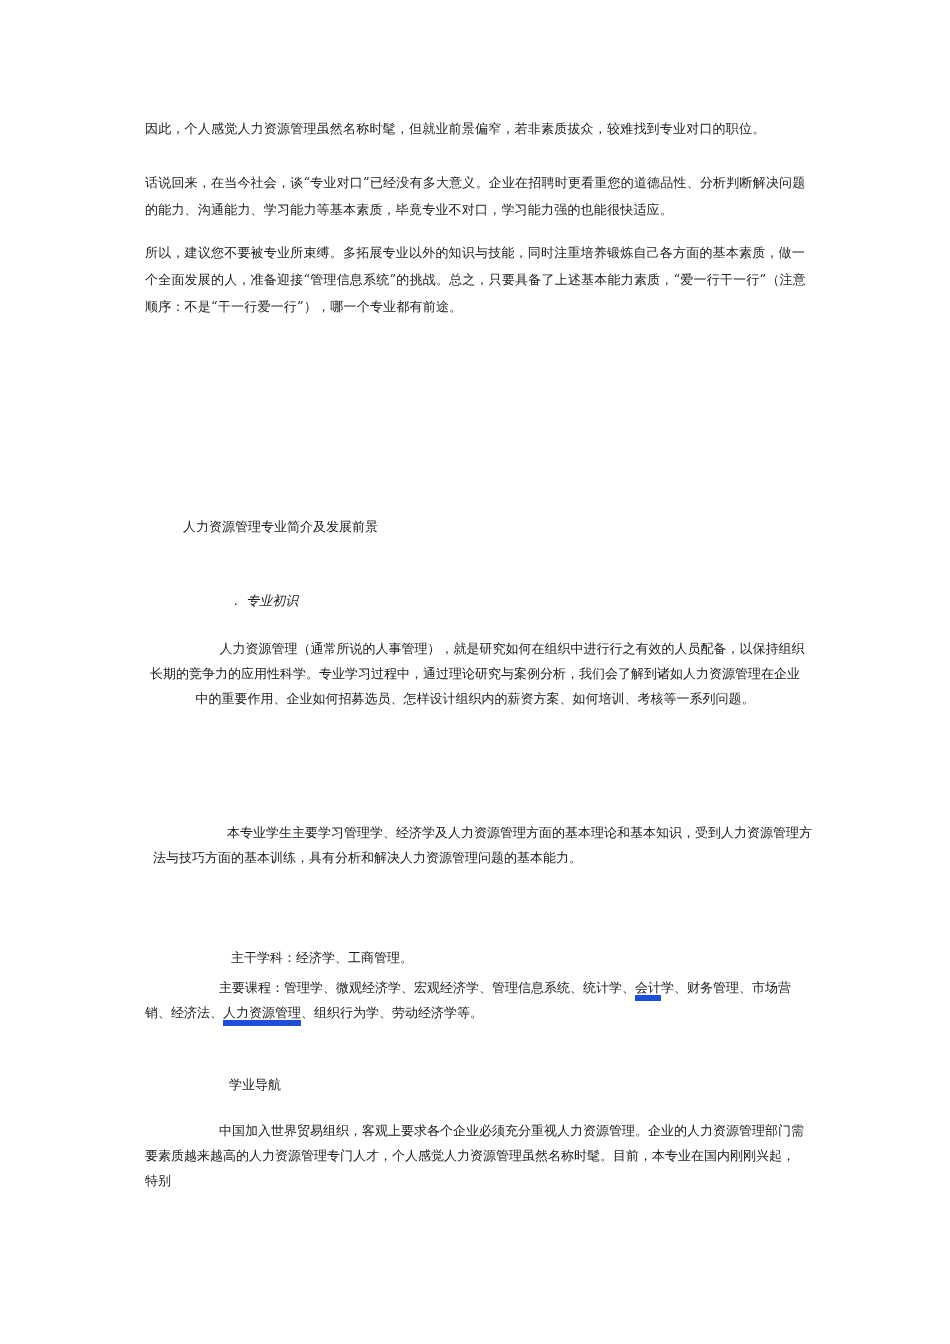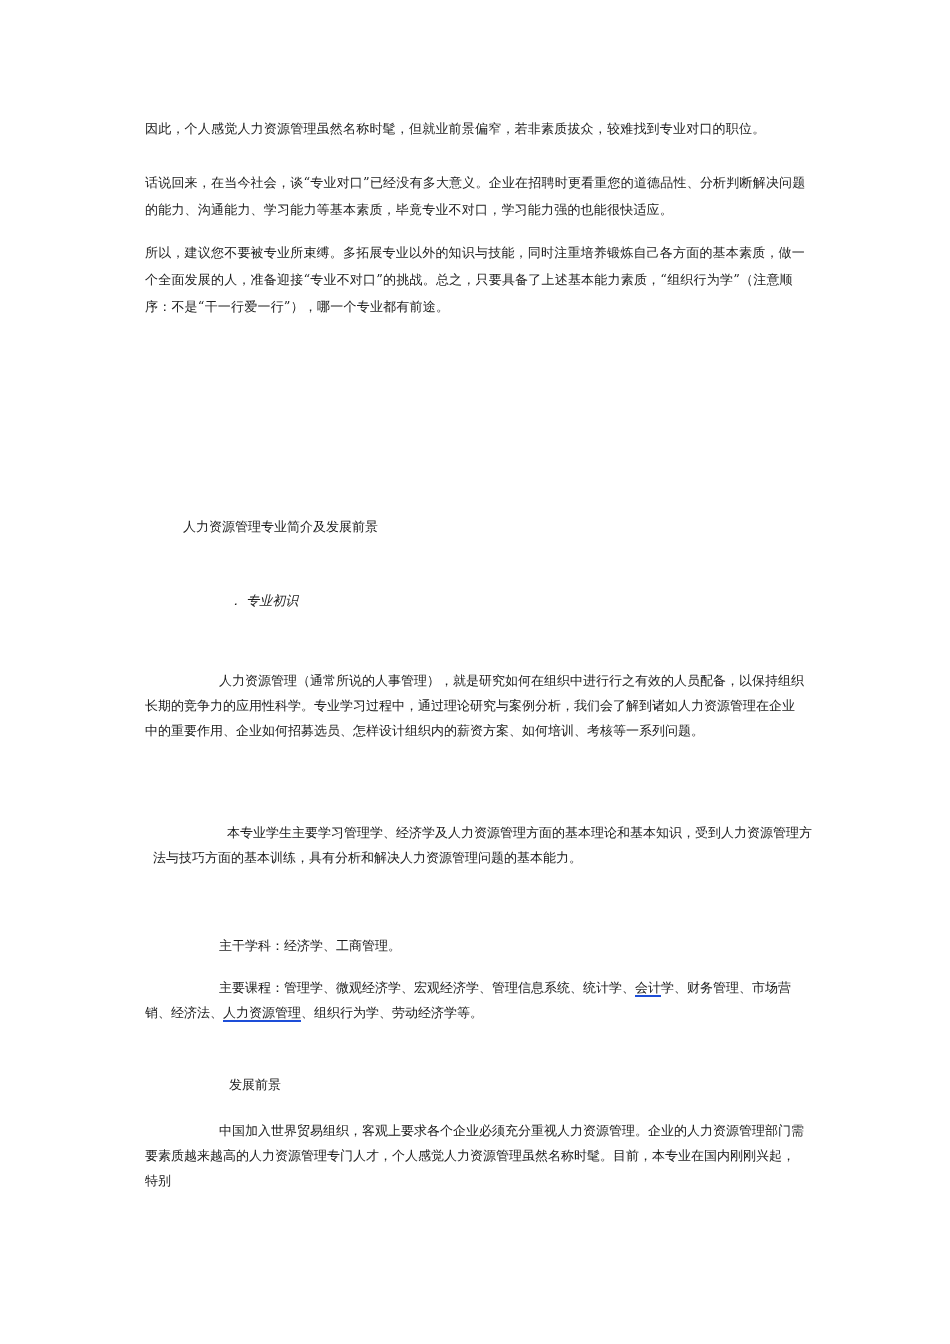--- a/index.html
+++ b/index.html
@@ -36,45 +36,45 @@
       font-size: 13px;
       line-height: 25px;
       color: #1a1a1a;
     }
     .indent-title { left: 183px; }
     .indent-sub { left: 229px; }
     .para-first { text-indent: 74px; }
     .link {
       color: #1a1a1a;
       text-decoration: none;
-      border-bottom: 2px solid #1d4ed8;
+      border-bottom: 6px solid #1d4ed8;
     }
   </style>
 </head>
 <body>
 
 <div class="page">
 
   <p class="small-para" style="top:115px; margin:0;">因此，个人感觉人力资源管理虽然名称时髦，但就业前景偏窄，若非素质拔众，较难找到专业对口的职位。</p>
 
   <p class="small-para" style="top:169px; margin:0;">话说回来，在当今社会，谈“专业对口”已经没有多大意义。企业在招聘时更看重您的道德品性、分析判断解决问题的能力、沟通能力、学习能力等基本素质，毕竟专业不对口，学习能力强的也能很快适应。</p>
 
-  <p class="small-para" style="top:239px; margin:0;">所以，建议您不要被专业所束缚。多拓展专业以外的知识与技能，同时注重培养锻炼自己各方面的基本素质，做一个全面发展的人，准备迎接“专业不对口”的挑战。总之，只要具备了上述基本能力素质，“组织行为学”（注意顺序：不是“干一行爱一行”），哪一个专业都有前途。</p>
+  <p class="small-para" style="top:239px; margin:0;">所以，建议您不要被专业所束缚。多拓展专业以外的知识与技能，同时注重培养锻炼自己各方面的基本素质，做一个全面发展的人，准备迎接“管理信息系统”的挑战。总之，只要具备了上述基本能力素质，“爱一行干一行”（注意顺序：不是“干一行爱一行”），哪一个专业都有前途。</p>
 
   <div class="big indent-title" style="top:514px;">人力资源管理专业简介及发展前景</div>
 
 
   <div class="big indent-sub" style="top:588px;font-style:italic;">． 专业初识</div>
 
-  <p class="big para-first" style="top:668px; margin:0;">人力资源管理（通常所说的人事管理），就是研究如何在组织中进行行之有效的人员配备，以保持组织长期的竞争力的应用性科学。专业学习过程中，通过理论研究与案例分析，我们会了解到诸如人力资源管理在企业中的重要作用、企业如何招募选员、怎样设计组织内的薪资方案、如何培训、考核等一系列问题。</p>
+  <p class="big para-first" style="top:636px; margin:0;text-align:center;">人力资源管理（通常所说的人事管理），就是研究如何在组织中进行行之有效的人员配备，以保持组织长期的竞争力的应用性科学。专业学习过程中，通过理论研究与案例分析，我们会了解到诸如人力资源管理在企业中的重要作用、企业如何招募选员、怎样设计组织内的薪资方案、如何培训、考核等一系列问题。</p>
 
 
   <p class="big para-first" style="top:812px; margin:8px;">本专业学生主要学习管理学、经济学及人力资源管理方面的基本理论和基本知识，受到人力资源管理方法与技巧方面的基本训练，具有分析和解决人力资源管理问题的基本能力。</p>
 
-  <p class="big para-first" style="top:933px; margin:0;">主干学科：经济学、工商管理。</p>
+  <p class="big para-first" style="top:933px; margin:12px;">主干学科：经济学、工商管理。</p>
 
   <p class="big para-first" style="top:975px; margin:0;"><span>主要课程：管理学、微观经济学、宏观经济学、管理信息系统、统计学、</span><a class="link">会计</a><span>学、财务管理、市场营销、经济法、</span><a class="link">人力资源管理</a><span>、组织行为学、劳动经济学等。</span></p>
 
-  <div class="big indent-sub" style="top:1072px;">发展前景</div>
+  <div class="big indent-sub" style="top:1072px;">学业导航</div>
 
   <p class="big para-first" style="top:1118px; margin:0;">中国加入世界贸易组织，客观上要求各个企业必须充分重视人力资源管理。企业的人力资源管理部门需要素质越来越高的人力资源管理专门人才，个人感觉人力资源管理虽然名称时髦。目前，本专业在国内刚刚兴起，特别</p>
 
 </div>
 
 </body></html>

